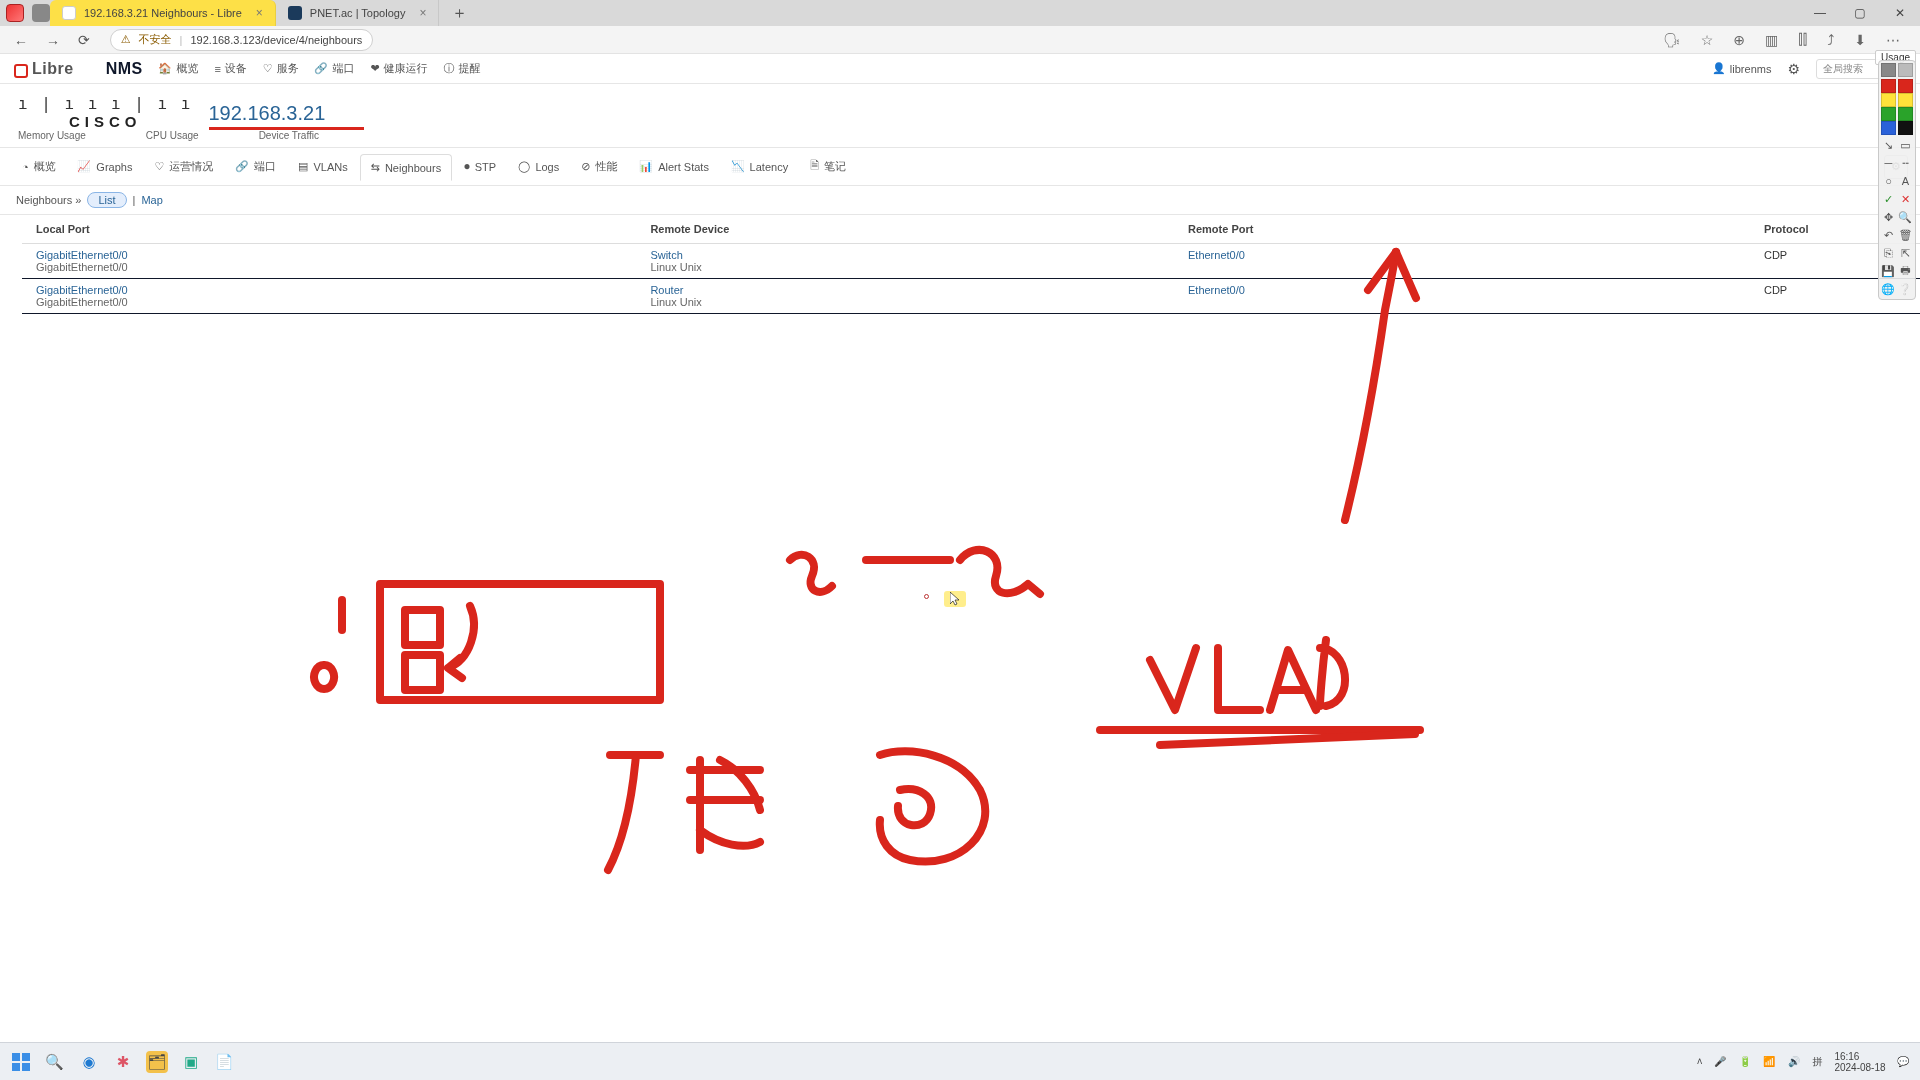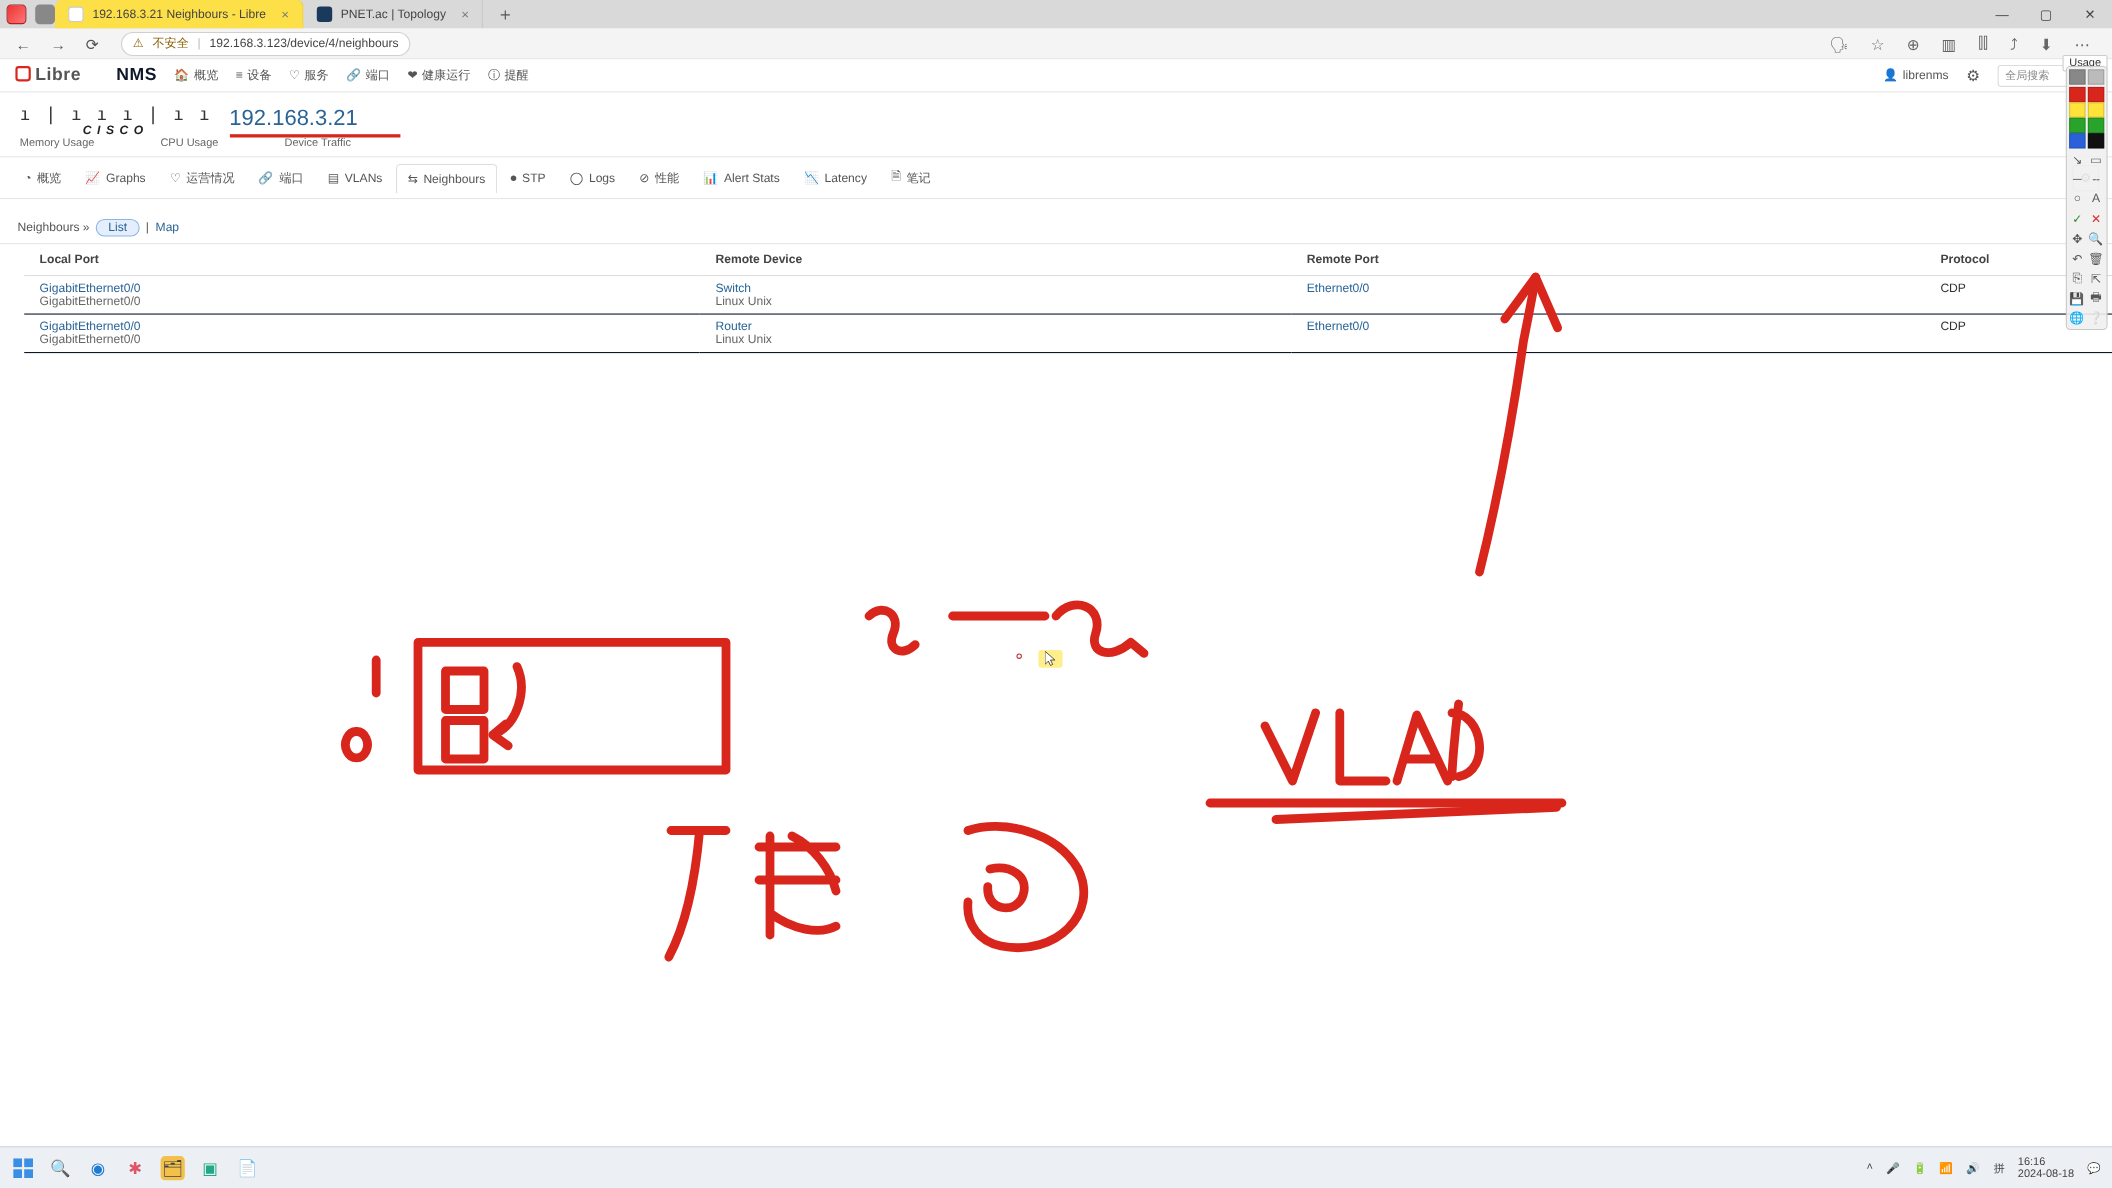--- a/index.html
+++ b/index.html
@@ -16,41 +16,41 @@
   .win-controls { margin-left:auto; display:flex; align-items:center; }
   .win-controls span { width:40px; text-align:center; color:#444; font-size:12px; }
   .addr-bar { height:28px; background:#f4f4f4; display:flex; align-items:center; gap:10px; padding:0 10px; border-bottom:1px solid #e3e3e3; }
   .addr-bar .btn { color:#555; font-size:14px; padding:2px 4px; }
   .url-box { display:flex; align-items:center; gap:8px; background:#fff; border:1px solid #d0d0d0; border-radius:14px; height:22px; padding:0 10px; font-size:11px; color:#444; margin-left:6px; flex:0 0 auto; }
   .url-box .warn { color:#8a5b00; font-size:11px; }
   .right-icons { margin-left:auto; display:flex; gap:20px; color:#666; font-size:14px; align-items:center; padding-right:10px; }
   .felt-badge { position:absolute; right:4px; top:50px; font-size:10px; background:rgba(255,255,255,.9); border:1px solid #ccc; padding:1px 5px; border-radius:2px; }
   
   .nms-bar { height:30px; background:#fff; border-bottom:1px solid #e6e6e6; display:flex; align-items:center; padding:0 14px; gap:16px; }
-  .nms-logo { font-weight:700; font-size:16px; letter-spacing:.5px; color:#555; display:flex; align-items:flex-start; gap:4px;}
+  .nms-logo { font-weight:700; font-size:16px; letter-spacing:.5px; color:#555; display:flex; align-items:flex-end; gap:4px;}
   .nms-logo .accent { color:#0f172a;margin-left:28px; }
   .nms-item { font-size:11px; color:#555; display:flex; align-items:center; gap:4px; }
   .nms-right { margin-left:auto; display:flex; align-items:center; gap:16px; }
   .search-box { border:1px solid #ddd; border-radius:3px; height:20px; width:90px; padding:0 6px; font-size:10px; color:#888; display:flex; align-items:center; }
   .gear { font-size:14px; color:#555; }
   
   .device-head { display:flex; align-items:flex-start; justify-content:space-between; padding:10px 18px 0 18px; border-bottom:1px solid #e6e6e6;flex-direction:column; }
   .device-left { display:flex; flex-direction:column; gap:4px; }
-  .cisco-logo { font-family: Arial, sans-serif; font-size:11px; color:#222;font-style:italic; }
+  .cisco-logo { font-family: Arial, sans-serif; font-size:15px; color:#222; }
   .cisco-bars { font-family: monospace; letter-spacing:2px; font-size:16px; color:#333; }
   .device-title { font-size:20px; color:#2a6496; font-weight:400; }
   .red-under { height:3px; background:#d9261c; width:155px; margin-top:2px; }
   .device-right { display:flex; align-items:flex-end; gap:60px; font-size:10px; color:#666; padding-bottom:6px; margin-right:60px;}
   
   .dtabs { height:38px; display:flex; align-items:center; gap:0; padding:0 12px; border-bottom:1px solid #e6e6e6; font-size:11px; color:#555;}
   .dtab { display:flex; align-items:center; gap:5px; padding:6px 10px; margin-right:2px; }
   .dtab.active { border:1px solid #ddd; border-bottom:1px solid #fff; border-top-left-radius:4px; border-top-right-radius:4px; background:#fff; position:relative; top:1px;}
   .dtabs .gearbtn { margin-left:auto; border:1px solid #ccc; border-radius:3px; width:24px; height:24px; display:flex; align-items:center; justify-content:center; color:#555; }
   
-  .subbar { padding:6px 16px; border-bottom:1px solid #e6e6e6; font-size:11px; color:#555; display:flex; align-items:center; gap:6px;margin-top:12px;}
+  .subbar { padding:6px 16px; border-bottom:1px solid #e6e6e6; font-size:11px; color:#555; display:flex; align-items:center; gap:6px;}
   .pill { background:#eee; border:1px solid #d0d0d0; border-radius:10px; padding:1px 10px; font-size:11px; }
   .pill.active { background:#e4eefc; border-color:#8ab5e6; color:#2a6496; }
   .subbar .link { color:#2a6496; }
   
   table.neigh { width:100%; border-collapse:collapse; font-size:11px;margin-left:22px; }
   table.neigh th { text-align:left; font-weight:700; color:#444; padding:8px 14px; border-bottom:1px solid #ddd; }
   table.neigh td { padding:5px 14px; vertical-align:top; }
   table.neigh tbody tr { border-bottom:1px solid #0f172a;padding-left:42px; }
   .tlink { color:#2a6496; }
   .muted { color:#666; }

